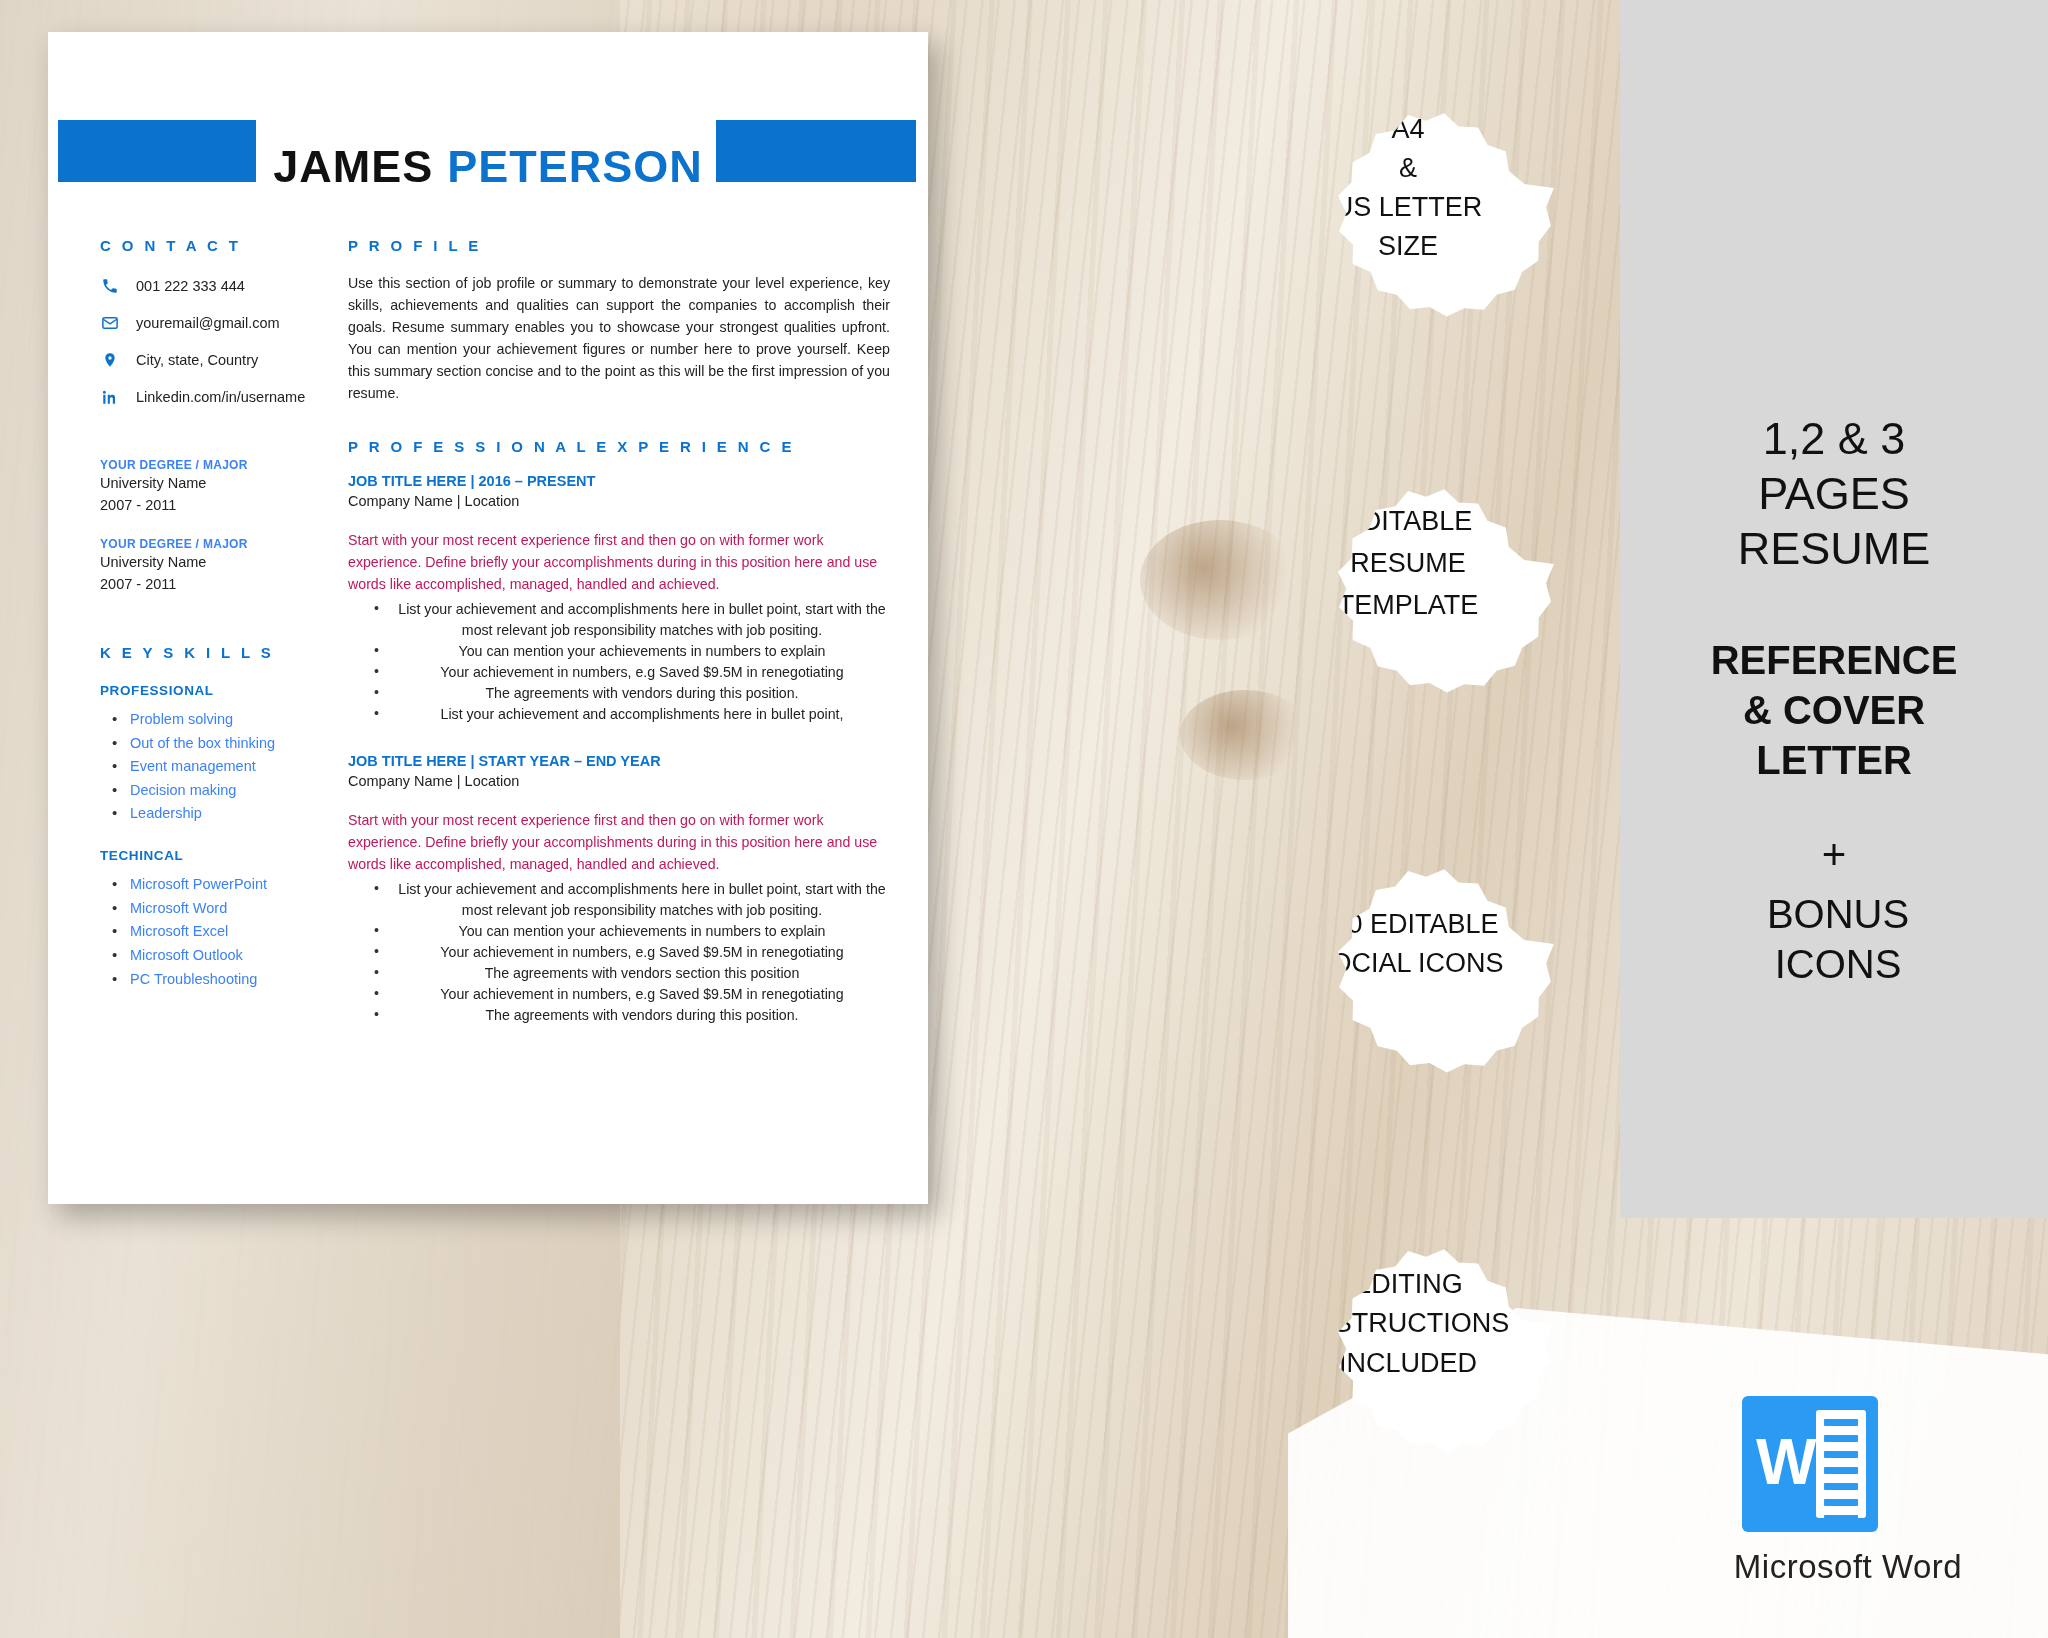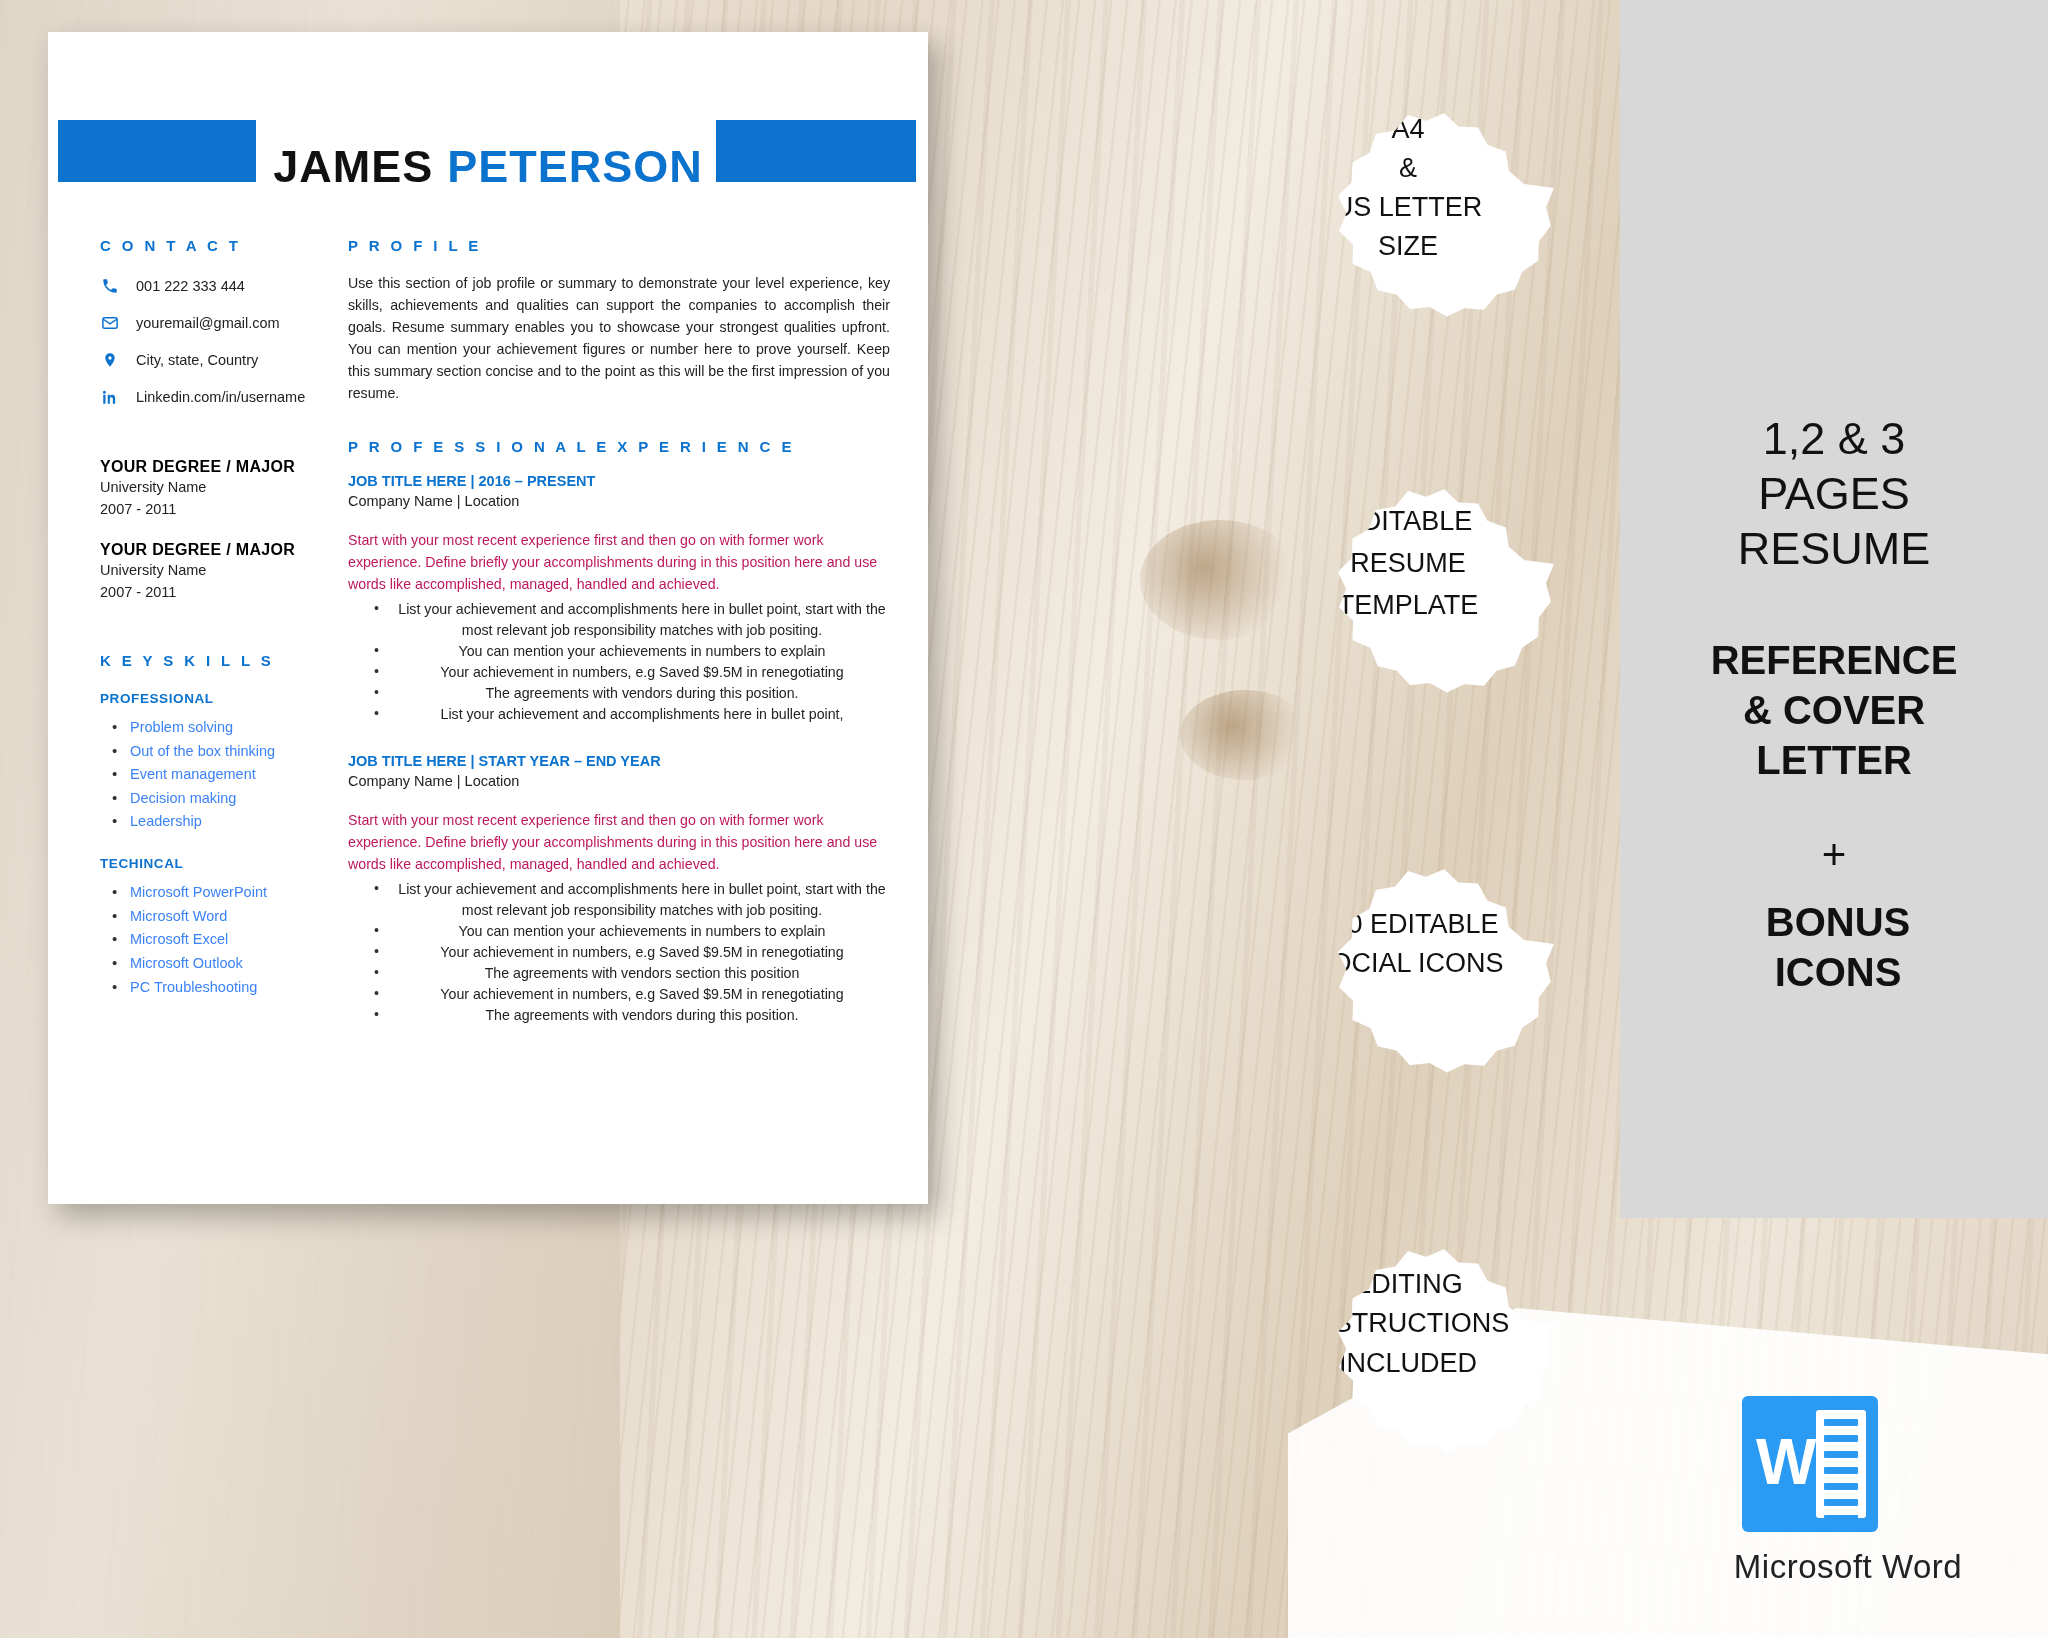--- a/index.html
+++ b/index.html
@@ -82,21 +82,21 @@
     font-size:14.5px; color:#222;
   }
   .ico {
     width:20px; height:20px; flex:0 0 20px;
     display:flex; align-items:center; justify-content:center;
     color:#0b72ce;
   }
   .ico svg { display:block; }
 
   .edu-block { margin-bottom:20px; }
-  .edu-title { color:#000000; font-size:16px; font-weight:bold; letter-spacing:.3px; }
+  .edu-title { color:#3b82f6; font-size:12px; font-weight:bold; letter-spacing:.3px; }
   .edu-line { font-size:14.5px; color:#222; line-height:1.55; }
 
   .sub-head { color:#0b72ce; font-size:13.5px; font-weight:bold; letter-spacing:.6px; margin:22px 0 10px; }
   ul.bul { list-style:none; }
   ul.bul li {
     position:relative; padding-left:30px; font-size:14.5px; color:#3b82f6; line-height:1.63;
   }
   ul.bul li::before {
     content:"•"; position:absolute; left:12px; top:-1px; font-size:15px; color:#333;
   }
@@ -144,21 +144,21 @@
   .panel {
     position:absolute; left:1620px; top:0; width:428px; height:1218px;
     background:#d8d8d8;
   }
   .panel-inner {
     padding-top:412px; text-align:center; color:#111;
   }
   .p-line1 { font-size:45px; line-height:1.22; font-weight:400; }
   .p-line2 { font-size:40px; line-height:1.25; font-weight:bold; margin-top:58px; }
   .p-plus { font-size:42px; margin-top:46px; }
-  .p-line3 { font-size:40px; line-height:1.25; font-weight:bold; margin-top:18px;padding-left:8px; }
+  .p-line3 { font-size:40px; line-height:1.25; font-weight:normal; margin-top:10px;padding-left:8px; }
 
   
   .word-logo {
     position:absolute; left:1742px; top:1396px; width:136px; height:136px;
     background:#2b9af3; border-radius:6px;
   }
   .word-logo .wl-w {
     position:absolute; left:14px; top:34px; color:#fff; font-size:64px; font-weight:bold; line-height:1;
   }
   .word-logo .wl-doc {

